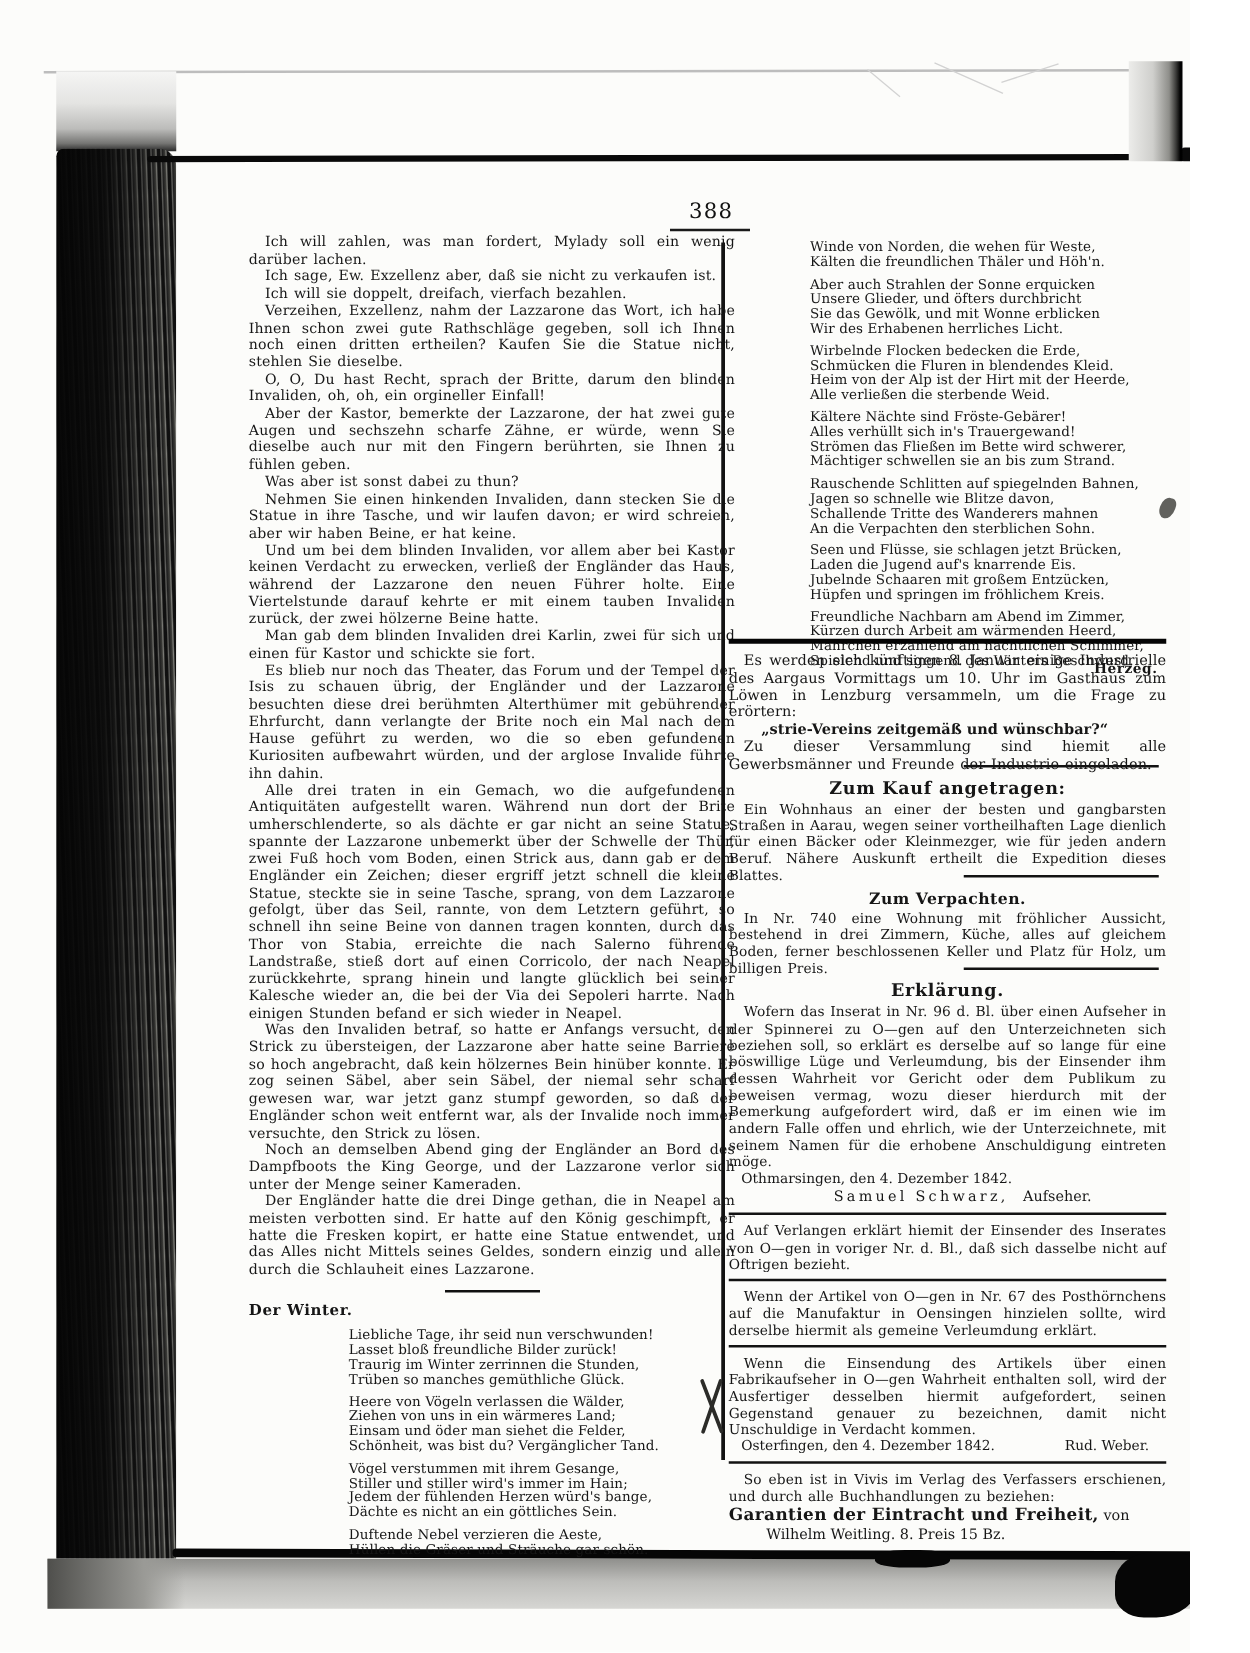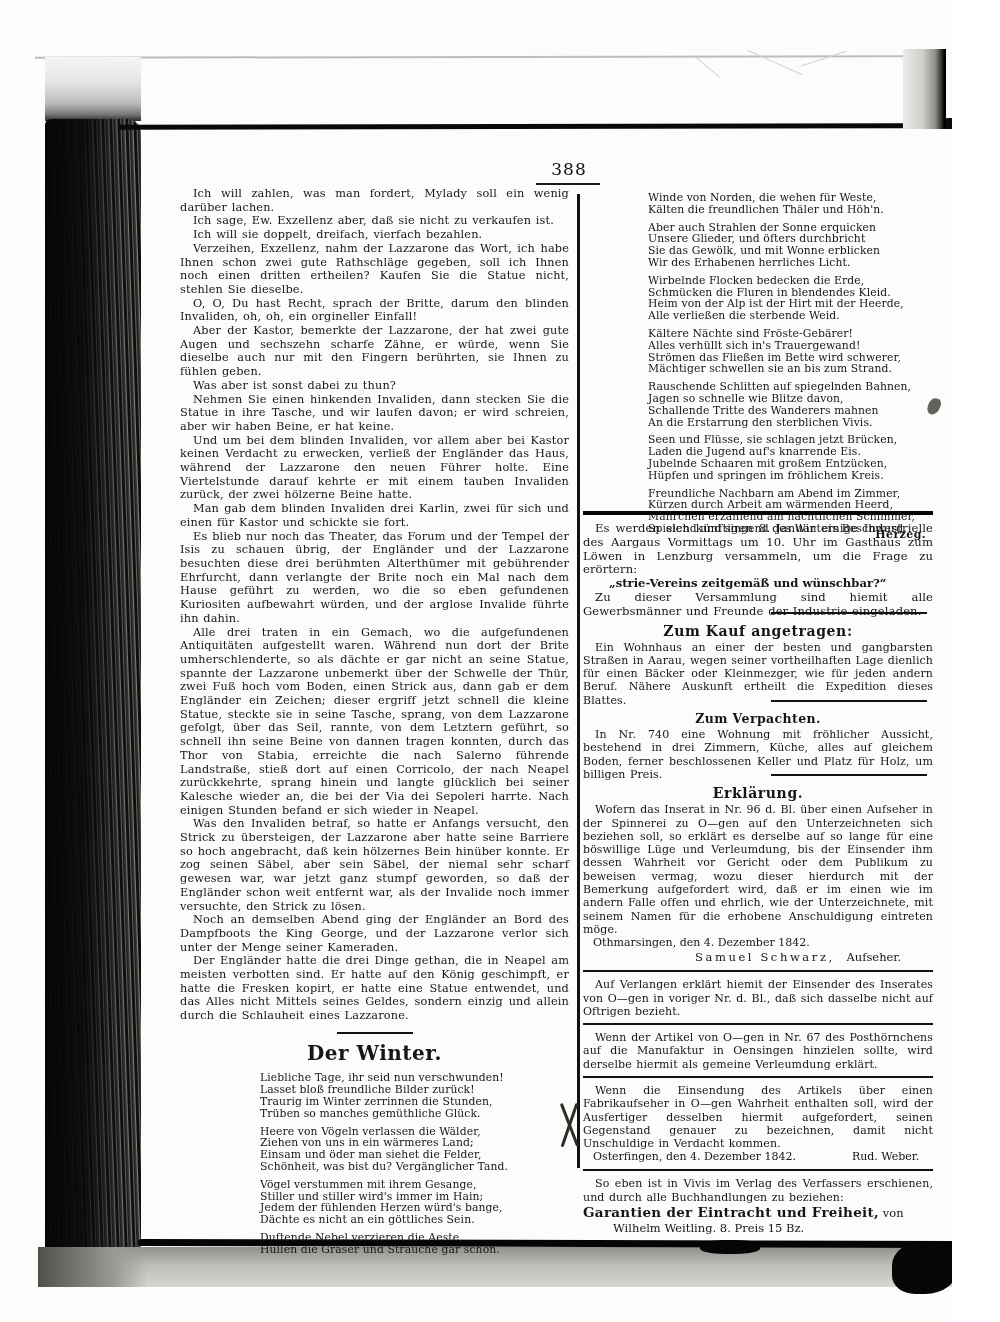--- a/index.html
+++ b/index.html
@@ -39,45 +39,45 @@
   
   .page-number{position:absolute;left:536px;top:159px;width:66px;text-align:center;
     font-size:17px;letter-spacing:1px;color:#121212;}
   .page-number-rule{position:absolute;left:536px;top:183px;width:64px;height:2px;background:#1a1a1a;}
   .col-divider{position:absolute;left:577px;top:194px;width:3px;height:974px;background:#121212;}
   .x-mark{position:absolute;left:552px;top:1102px;width:34px;height:46px;}
   .x-mark span{position:absolute;left:16px;top:0;width:2.5px;height:46px;background:#2b2b28;border-radius:2px;}
   .x-mark span:nth-child(1){transform:rotate(19deg);}
   .x-mark span:nth-child(2){transform:rotate(-21deg);}
   
-  .left-col{position:absolute;left:180px;top:187px;width:389px;}
+  .left-col{position:absolute;left:199px;top:187px;width:389px;}
   .prose{margin:0;font-size:11.3px;line-height:13.7px;text-align:justify;text-indent:13px;
     word-spacing:1px;letter-spacing:0.15px;}
   .story-end-rule{width:76px;height:2.5px;background:#101010;margin:9px auto 7px auto;}
-  .poem-title{margin:0 0 7px 0;text-align:center;font-size:20px;font-weight:bold;letter-spacing:0.5px;}
+  .poem-title{margin:0 0 7px 0;font-size:12px;font-weight:bold;letter-spacing:0.5px;}
   .stanza{white-space:pre-line;font-size:10.8px;line-height:11.8px;margin:0 0 6px 0;letter-spacing:0.1px;}
   .left-col .stanza{margin-left:80px;}
   .right-poem{position:absolute;left:588px;top:192px;width:352px;}
   .right-poem .stanza{margin-left:60px;}
   .poem-signature{text-align:right;font-size:11px;font-weight:bold;margin-top:-12.8px;padding-right:14px;letter-spacing:0.4px;}
   
   .right-sections{position:absolute;left:583px;top:511px;width:350px;}
   .rule-heavy{height:4px;background:#050505;margin:0 0 7px 0;}
   .rule-full{height:2px;background:#121212;margin:5px 0 6px 0;}
   .rule-partial{width:156px;height:2px;background:#121212;margin:-7px 6px 9px auto;}
   .sec-body{margin:0;font-size:11px;line-height:13.3px;text-align:justify;text-indent:12px;
     word-spacing:0.8px;letter-spacing:0.1px;}
   .meeting-intro{font-size:11.6px;line-height:13.8px;}
   .quote-line{font-size:11.6px;line-height:13.8px;margin-left:14px;font-weight:bold;}
   .quote-line.q2{margin-left:26px;}
   .sec-heading{margin:2px 0 2px 0;text-align:center;font-weight:bold;}
   .h-large{font-size:14px;letter-spacing:0.6px;}
   .h-med{font-size:12.5px;letter-spacing:0.4px;}
   .dateline{font-size:11px;line-height:14px;margin-left:10px;}
-  .sig-center{font-size:11.5px;line-height:15px;margin-left:112px;}
+  .sig-center{font-size:11.5px;line-height:15px;margin-left:84px;}
   .sig-name{letter-spacing:2.6px;}
   .sig-role{margin-left:8px;}
   .dateline-row{display:flex;gap:56px;font-size:11px;line-height:14px;margin-left:10px;}
   .book-ad-title{margin:1px 0 0 0;font-size:11.5px;line-height:15px;padding-left:30px;text-indent:-30px;}
   .book-ad-title .bold{font-weight:bold;font-size:13.5px;letter-spacing:0.3px;}
 </style>
 </head>
 <body>
 
 <div class="canvas">
@@ -156,21 +156,21 @@
 Schmücken die Fluren in blendendes Kleid.
 Heim von der Alp ist der Hirt mit der Heerde,
 Alle verließen die sterbende Weid.</div>
     <div class="stanza">Kältere Nächte sind Fröste-Gebärer!
 Alles verhüllt sich in's Trauergewand!
 Strömen das Fließen im Bette wird schwerer,
 Mächtiger schwellen sie an bis zum Strand.</div>
     <div class="stanza">Rauschende Schlitten auf spiegelnden Bahnen,
 Jagen so schnelle wie Blitze davon,
 Schallende Tritte des Wanderers mahnen
-An die Erstarrung den sterblichen Vivis.</div>
+An die Verpachten den sterblichen Sohn.</div>
     <div class="stanza">Seen und Flüsse, sie schlagen jetzt Brücken,
 Laden die Jugend auf's knarrende Eis.
 Jubelnde Schaaren mit großem Entzücken,
 Hüpfen und springen im fröhlichem Kreis.</div>
     <div class="stanza">Freundliche Nachbarn am Abend im Zimmer,
 Kürzen durch Arbeit am wärmenden Heerd,
 Mährchen erzählend am nächtlichen Schimmer,
 Spielend und singend des Winters Beschwerd.</div>
     <div class="poem-signature">Herzeg.</div>
   </div>

